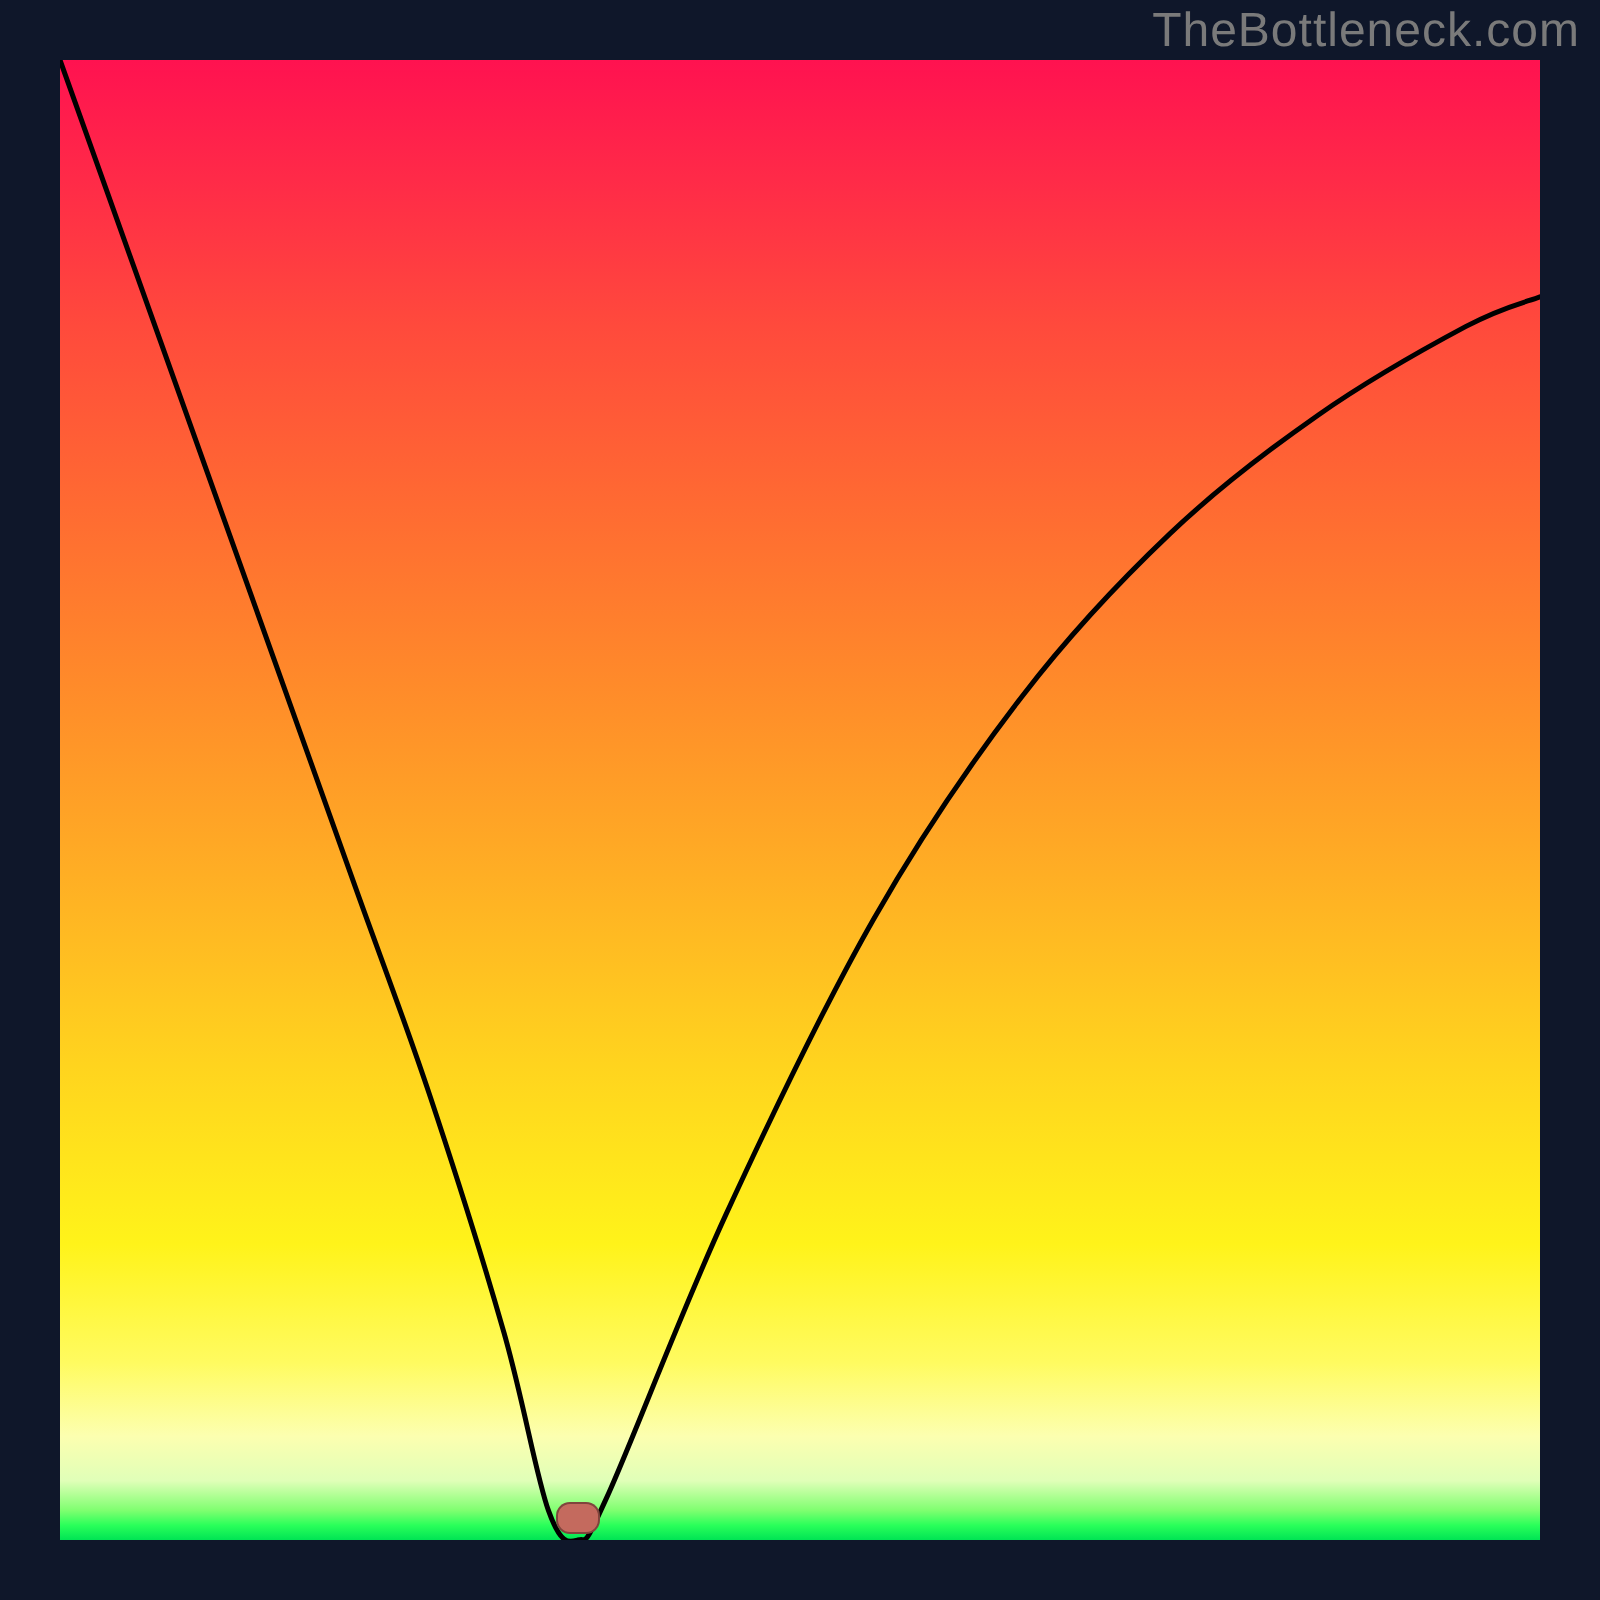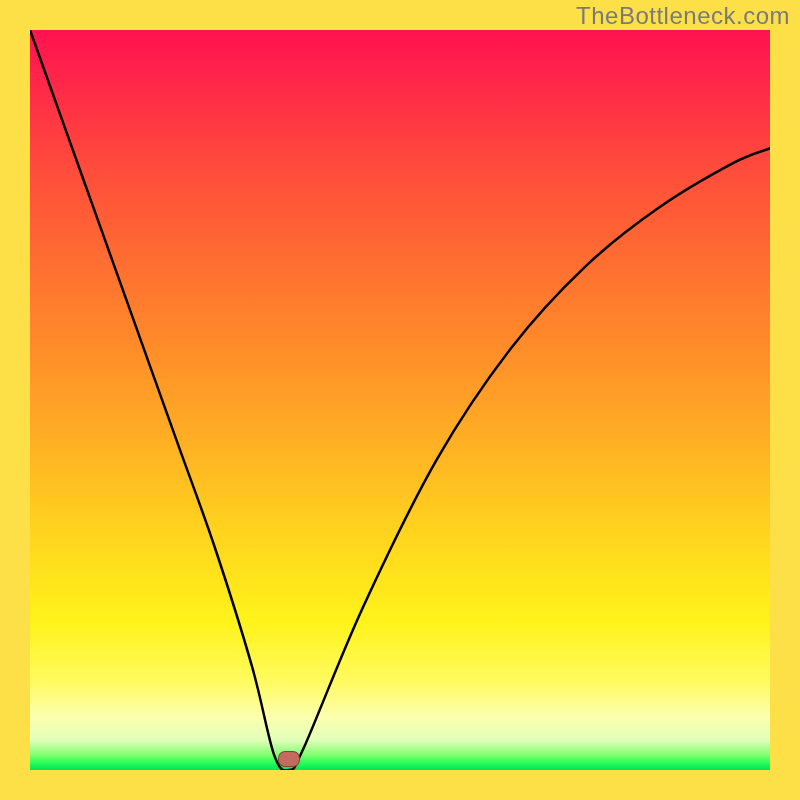--- a/index.html
+++ b/index.html
@@ -10,21 +10,21 @@
     background: #000;
     overflow: hidden;
     font-family: Arial, Helvetica, sans-serif;
   }
   .frame {
     position: absolute;
     top: 0;
     left: 0;
     width: 800px;
     height: 800px;
-    background: #fde047;
+    background: #0f172a;
   }
   .plot-area {
     position: absolute;
     left: 30px;
     top: 30px;
     width: 740px;
     height: 740px;
     overflow: hidden;
   }
   .gradient {

